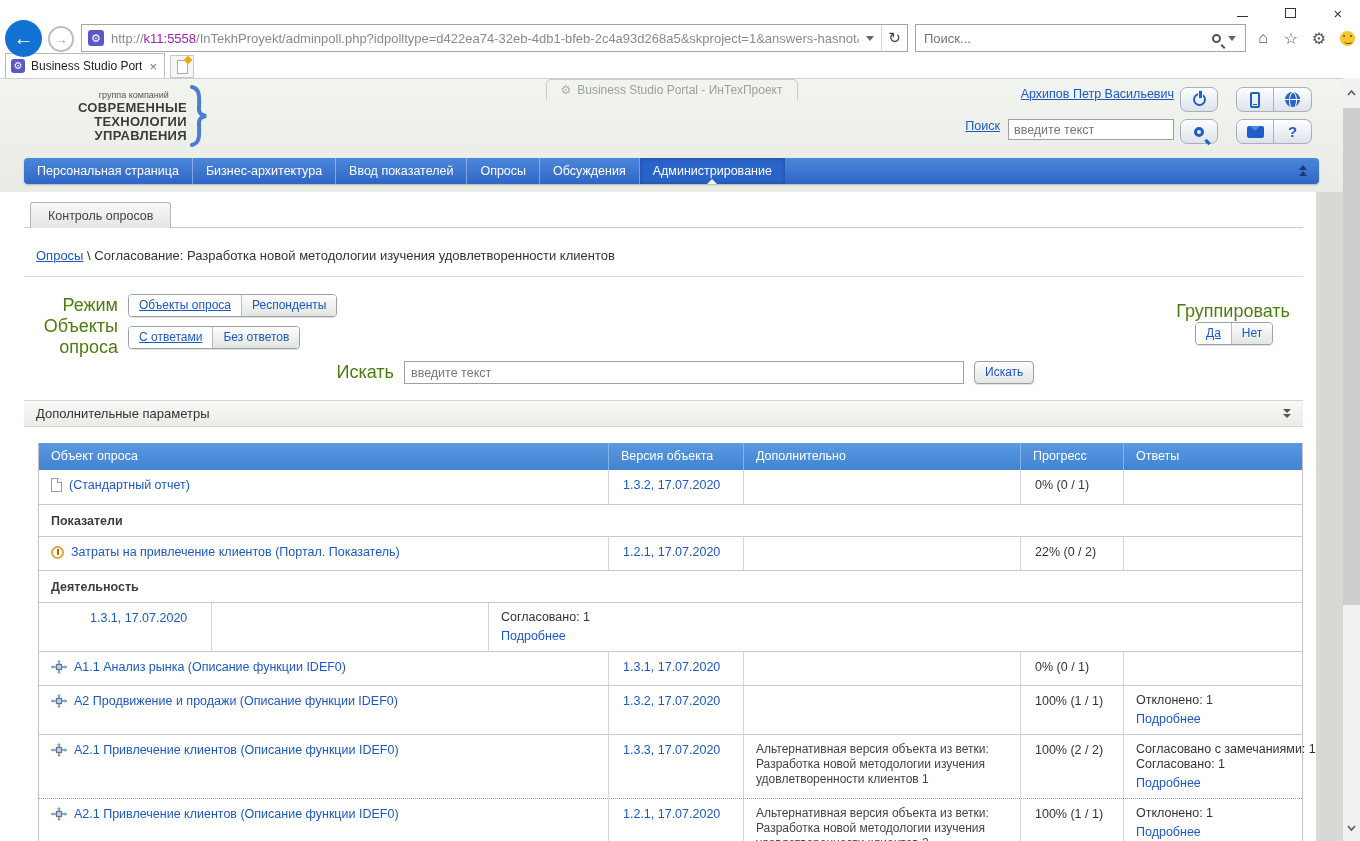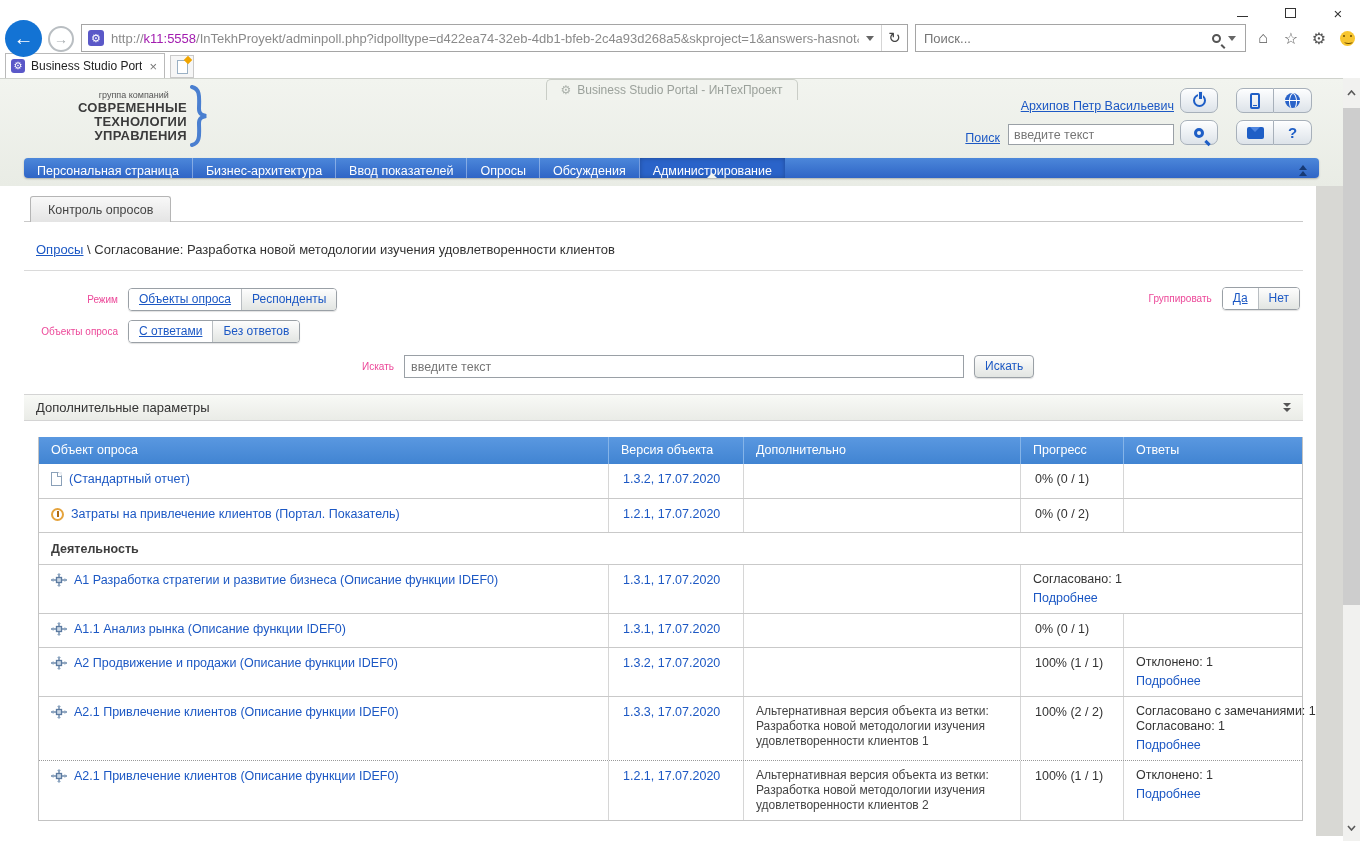--- a/index.html
+++ b/index.html
@@ -64,21 +64,21 @@
   .logo { position:absolute; left:30px; top:6px; display:flex; align-items:center; }
   .logo-text { text-align:right; color:#3b3b3b;margin-left:48px; }
   .logo-small { font-size:9px; color:#555; margin:0 18px 1px 0; }
   .logo-line { font-size:13px; font-weight:bold; line-height:14px; letter-spacing:0.3px; }
   .logo-brace { margin-left:2px; }
   .portal-tab { position:absolute; left:50%; transform:translateX(-50%); top:0; height:21px;
     padding:0 14px; display:flex; align-items:center; gap:6px; background:#f1f3ee;
     border:1px solid #c9cdc6; border-bottom:none; border-radius:5px 5px 0 0; color:#9ba19b; font-size:12px; }
   .portal-tab .gear { font-size:12px; color:#aab0aa; }
   .hdr-right { position:absolute; right:31px; top:8px; }
-  .hdr-row { display:flex; align-items:flex-end; justify-content:flex-end; height:26px; }
+  .hdr-row { display:flex; align-items:flex-start; justify-content:flex-end; height:26px; }
   .hdr-row + .hdr-row { margin-top:6px; }
   a.hlink { color:#1c58c4; text-decoration:underline; font-size:12.5px; }
   .hbtn { width:38px; height:25px; border:1px solid #a7b0ba; border-radius:7px;
     background:linear-gradient(#fdfeff,#dde3e9); box-shadow:inset 0 1px 0 #fff;
     display:flex; align-items:center; justify-content:center; margin-left:6px; }
   .cluster { display:flex; margin-left:18px; }
   .cluster .hbtn { margin-left:0; border-radius:0; }
   .cluster .hbtn:first-child { border-radius:7px 0 0 7px; }
   .cluster .hbtn:last-child { border-radius:0 7px 7px 0; border-left:none; }
   .ic-power { width:13px; height:13px; border:2px solid #1e5ec6; border-radius:50%; position:relative; }
@@ -93,21 +93,21 @@
   .ic-magblue { width:10px; height:10px; border:3px solid #1e5ec6; border-radius:50%; position:relative; }
   .ic-magblue::after { content:""; position:absolute; width:3px; height:6px; background:#1e5ec6;
     left:9px; top:9px; transform:rotate(-45deg); }
   .ic-mail { width:17px; height:12px; background:#1e5ec6; border-radius:2px; position:relative; overflow:hidden; }
   .ic-mail::after { content:""; position:absolute; left:0; top:-3px; width:0; height:0;
     border-left:8.5px solid transparent; border-right:8.5px solid transparent; border-top:8px solid #4f86e0; }
   .ic-help { color:#1e5ec6; font-weight:bold; font-size:15px; }
   .hdr-search-input { width:166px; height:21px; border:1px solid #9aa0a6; font:12.5px "Liberation Sans",sans-serif;
     padding:0 5px; color:#444; margin-left:8px; }
   
-  .navbar { margin:0 24px; height:20px; border-radius:4px;
+  .navbar { margin:0 24px; height:26px; border-radius:4px;
     background:linear-gradient(#4c87da,#2f65c6); display:flex; position:relative;
     box-shadow:0 1px 2px rgba(0,0,0,.25); }
   .nav-item { padding:0 13px; line-height:26px; color:#fff; font-size:12.5px; cursor:default; position:relative; }
   .nav-item + .nav-item { border-left:1px solid rgba(200,218,245,.5); }
   .nav-item.active { background:#2a63c9; box-shadow:inset 0 0 5px rgba(0,0,0,.25); }
   .nav-item.active::after { content:""; position:absolute; left:50%; margin-left:-5px; bottom:0;
     border-left:5px solid transparent; border-right:5px solid transparent; border-bottom:5px solid #f2f4ef; }
   .nav-collapse { position:absolute; right:12px; top:7px; display:flex; flex-direction:column; gap:1px; }
   .nav-collapse i { width:0; height:0; border-left:4px solid transparent; border-right:4px solid transparent;
     border-bottom:5px solid #173a74; display:block; }
@@ -118,28 +118,28 @@
   .subtab-row { margin:0 13px 0 24px; border-bottom:1px solid #c9c9c9; padding-left:6px; }
   .subtab { display:inline-block; padding:6px 17px 5px; border:1px solid #b5b5b5; border-bottom:none;
     border-radius:3px 3px 0 0; background:linear-gradient(#f8f8f8,#e4e4e4); color:#444; font-size:12.5px;
     margin-bottom:-1px; }
   .breadcrumb { margin:20px 0 0 36px; font-size:13px; color:#333; }
   .breadcrumb a { color:#1c58c4; text-decoration:underline; }
   .hr { margin:13px 13px 0 24px; border-top:1px solid #dadada; }
   .filters { margin-top:16px; position:relative; }
   .f-row { display:flex; align-items:center; height:24px; }
   .f-row + .f-row { margin-top:8px; }
-  .f-label { width:128px; text-align:right; padding-right:10px; font-size:10px; color:#ec4899; flex:none;padding-left:8px; }
+  .f-label { width:128px; text-align:right; padding-right:10px; font-size:18px; color:#4d7c0f; flex:none;padding-left:8px; }
   .seg { display:inline-flex; border:1px solid #9aa0a6; border-radius:4px; overflow:hidden;
     box-shadow:0 1px 1px rgba(0,0,0,.12); }
   .seg-btn { padding:3px 10px 4px; font-size:12px; color:#1c58c4;
     background:linear-gradient(#fdfdfd,#e2e5e2); white-space:nowrap; }
   .seg-btn + .seg-btn { border-left:1px solid #b9bec2; }
   .seg-btn.selected { background:#fff; text-decoration:underline; }
-  .group-toggle { position:absolute; right:16px; top:0; display:flex; align-items:center; }
+  .group-toggle { position:absolute; right:16px; top:8px; display:flex; align-items:center;flex-direction:column; }
   .group-toggle .f-label { width:auto; }
   .search-row { margin-top:12px; display:flex; align-items:center; }
   .search-row .f-label { width:404px; }
   .main-search { width:560px; height:23px; border:1px solid #9aa0a6; font:12.5px "Liberation Sans",sans-serif;
     padding:0 6px; color:#444; }
   .btn { margin-left:10px; padding:3px 10px 4px; font-size:12px; color:#1c58c4;
     border:1px solid #9aa0a6; border-radius:4px; background:linear-gradient(#fdfdfd,#e2e5e2);
     box-shadow:0 1px 1px rgba(0,0,0,.12); white-space:nowrap; }
   .section-bar { margin:16px 13px 0 24px; height:27px; background:linear-gradient(#f8f9f6,#eaece7);
     border-top:1px solid #d4d4d4; border-bottom:1px solid #d4d4d4; display:flex; align-items:center;
@@ -381,54 +381,39 @@
                   <span class="name-line">
                     <span class="ic-doc"></span>
                     <a>(Стандартный отчет)</a>
                   </span>
                 </div>
                 <div class="td c2">1.3.2, 17.07.2020</div>
                 <div class="td c3"></div>
                 <div class="td c4">0% (0 / 1)</div>
                 <div class="td c5"></div>
               </div>
+              <div class="t-row group">
+                <span>Показатели</span>
+              </div>
               <div class="t-row obj">
                 <div class="td c1">
                   <span class="name-line">
                     <span class="ic-gauge"></span>
                     <a>Затраты на привлечение клиентов (Портал. Показатель)</a>
                   </span>
                 </div>
                 <div class="td c2">1.2.1, 17.07.2020</div>
                 <div class="td c3"></div>
-                <div class="td c4">0% (0 / 2)</div>
+                <div class="td c4">22% (0 / 2)</div>
                 <div class="td c5"></div>
               </div>
               <div class="t-row group">
                 <span>Деятельность</span>
               </div>
               <div class="t-row obj">
-                <div class="td c1">
-                  <span class="name-line">
-                    <span class="ic-idef">
-                      <svg width="16" height="14" viewBox="0 0 16 14">
-                        <g stroke="#5b7aa0" stroke-width="1.3" fill="#8aa3bf">
-                          <line x1="0" y1="7" x2="16" y2="7"></line>
-                          <line x1="8" y1="1" x2="8" y2="13"></line>
-                          <rect x="5.5" y="4.5" width="5" height="5" fill="#c9d6e4"></rect>
-                          <path d="M8 0 l2 2 h-4 z" stroke="none"></path>
-                          <path d="M8 14 l-2 -2 h4 z" stroke="none"></path>
-                          <path d="M16 7 l-2.5 -2 v4 z" stroke="none"></path>
-                          <path d="M0 7 l2.5 -2 v4 z" stroke="none"></path>
-                        </g>
-                      </svg>
-                    </span>
-                    <a>A1 Разработка стратегии и развитие бизнеса (Описание функции IDEF0)</a>
-                  </span>
-                </div>
                 <div class="td c2">1.3.1, 17.07.2020</div>
                 <div class="td c3"></div>
                 <div class="td c5"><div>Согласовано: 1</div><a class="more">Подробнее</a></div>
               </div>
               <div class="t-row obj">
                 <div class="td c1">
                   <span class="name-line">
                     <span class="ic-idef">
                       <svg width="16" height="14" viewBox="0 0 16 14">
                         <g stroke="#5b7aa0" stroke-width="1.3" fill="#8aa3bf">

